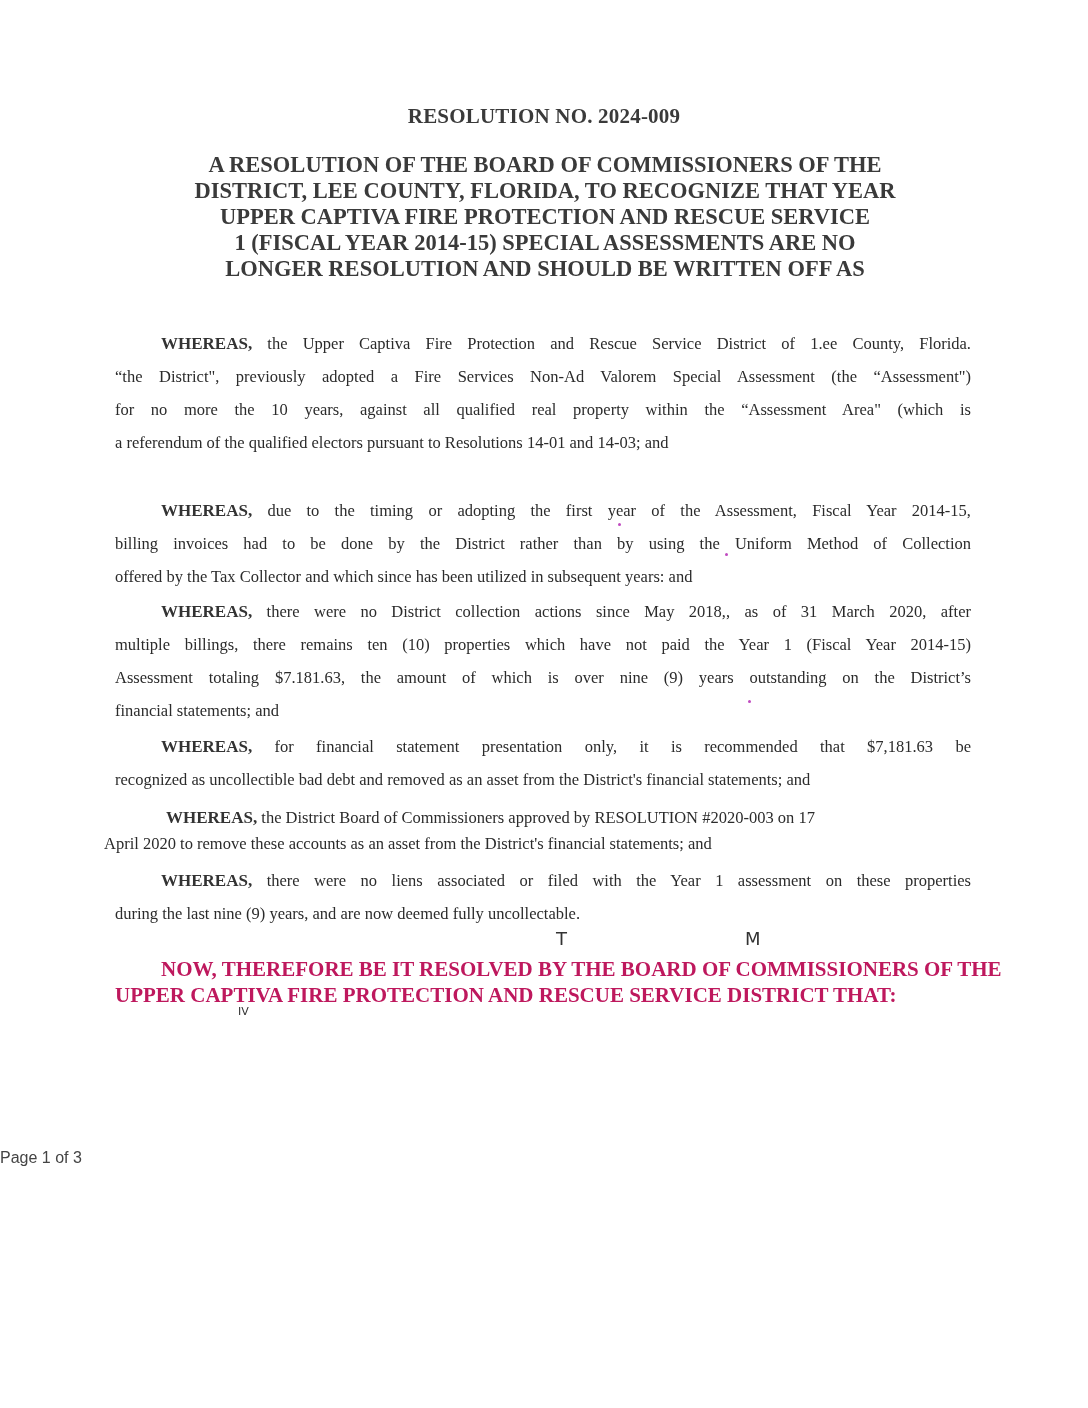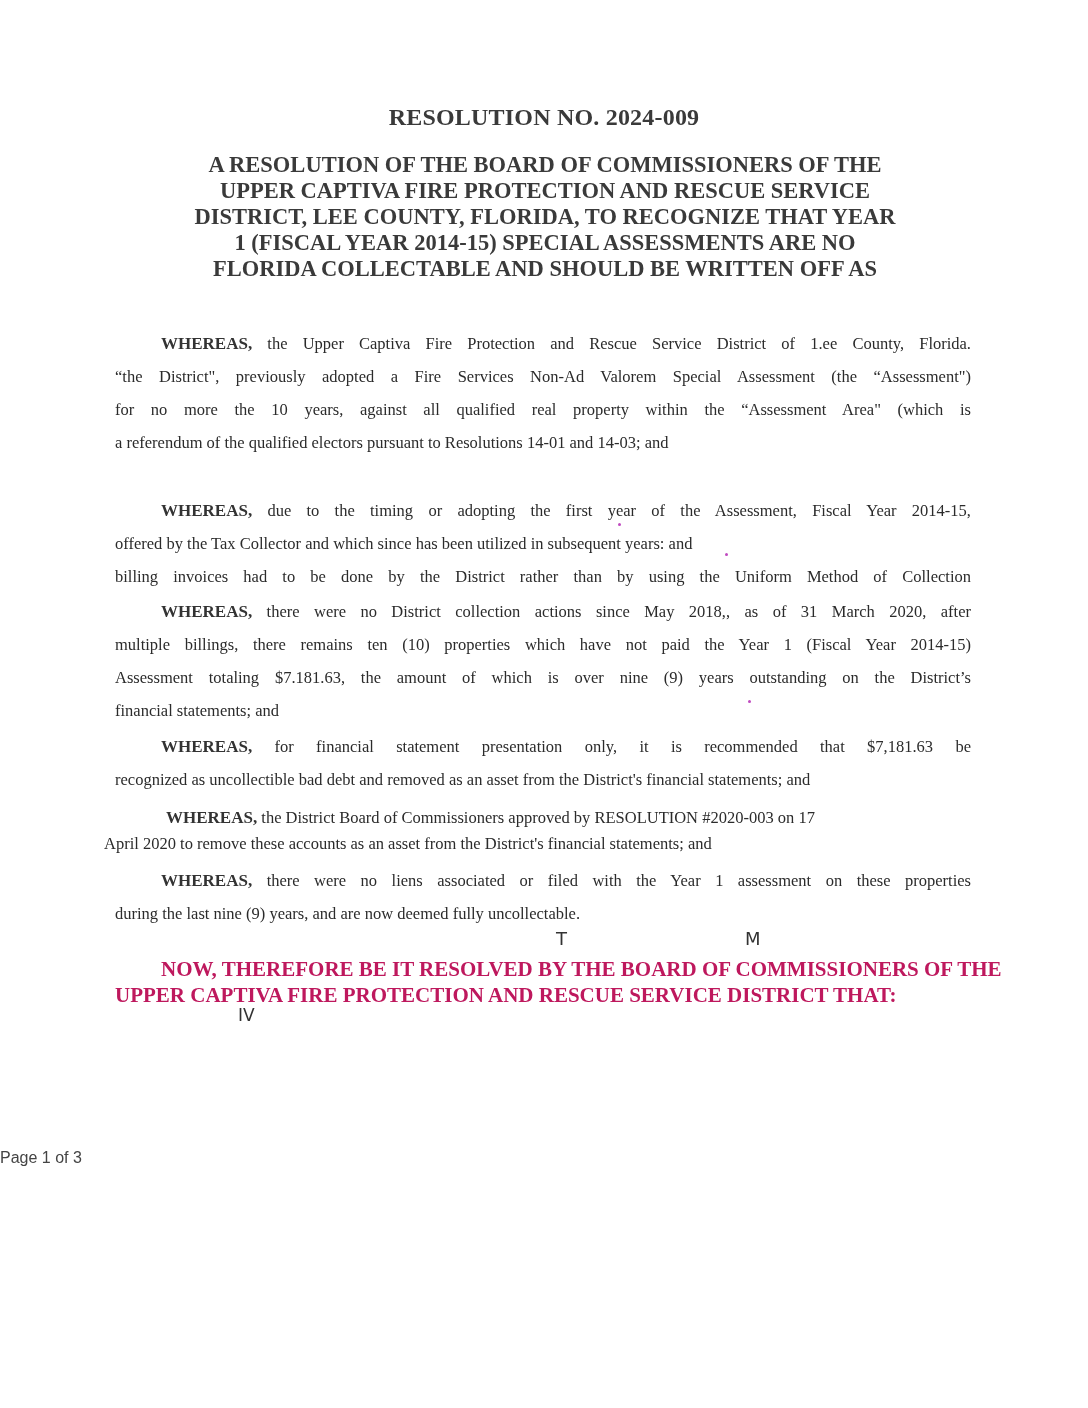--- a/index.html
+++ b/index.html
@@ -1,18 +1,18 @@
 <!DOCTYPE html>
 <html><head>
 <meta charset="utf-8">
 <style>
   html, body { margin: 0; padding: 0; background: #ffffff; }
   body { width: 1088px; height: 1408px; position: relative; overflow: hidden; font-family: "Liberation Serif", "DejaVu Serif", serif; color: #2b2b2b; }
   .page { position: absolute; left: 0; top: 0; width: 1088px; height: 1408px; }
-  .res-no { position: absolute; top: 104px; left: 0; width: 1088px; text-align: center; font-weight: bold; font-size: 24px; color: #3a3a3a; letter-spacing: 0.2px; }
+  .res-no { position: absolute; top: 104px; left: 0; width: 1088px; text-align: center; font-weight: bold; font-size: 21px; color: #3a3a3a; letter-spacing: 0.2px; }
   .title { position: absolute; top: 152px; left: 150px; width: 790px; text-align: center; font-weight: bold; font-size: 22.5px; line-height: 26px; color: #3a3a3a; }
   .title div { white-space: nowrap; }
   .para { position: absolute; left: 115px; width: 856px; font-size: 16.5px; line-height: 33px; color: #2b2b2b; text-align: justify; }
   .para .ind { display: inline-block; width: 46px; }
   .para b { color: #333; font-size: 17px; }
   .line { white-space: nowrap; display: block; text-align: justify; text-align-last: justify; }
   .line.last { text-align-last: left; }
   .now { position: absolute; left: 115px; width: 856px; font-weight: bold; font-size: 21px; line-height: 26px; color: #be185d; }
   .now .line { text-align-last: justify; }
   .hand { position: absolute; font-family: "DejaVu Sans", sans-serif; color: #333; font-size: 18px; }
@@ -21,37 +21,37 @@
 </style>
 </head>
 <body>
 
 <div class="page">
 
   <div class="res-no">RESOLUTION NO. 2024-009</div>
 
   <div class="title">
     <div>A RESOLUTION OF THE BOARD OF COMMISSIONERS OF THE</div>
+    <div>DISTRICT, LEE COUNTY, FLORIDA, TO RECOGNIZE THAT YEAR</div>
     <div>UPPER CAPTIVA FIRE PROTECTION AND RESCUE SERVICE</div>
-    <div>DISTRICT, LEE COUNTY, FLORIDA, TO RECOGNIZE THAT YEAR</div>
     <div>1 (FISCAL YEAR 2014-15) SPECIAL ASSESSMENTS ARE NO</div>
-    <div>FLORIDA COLLECTABLE AND SHOULD BE WRITTEN OFF AS</div>
+    <div>LONGER RESOLUTION AND SHOULD BE WRITTEN OFF AS</div>
   </div>
 
   <div class="para" style="top:327px;">
     <span class="line"><span class="ind"></span><b>WHEREAS,</b><span> the Upper Captiva Fire Protection and Rescue Service District of 1.ee County, Florida.</span></span>
     <span class="line">“the District", previously adopted a Fire Services Non-Ad Valorem Special Assessment (the “Assessment")</span>
     <span class="line">for no more the  10 years, against all qualified real property within the “Assessment Area" (which is</span>
     <span class="line last">a referendum of the qualified electors pursuant to Resolutions 14-01 and 14-03; and</span>
   </div>
 
   <div class="para" style="top:494px;">
     <span class="line"><span class="ind"></span><b>WHEREAS,</b><span> due to the timing or adopting the first year of the Assessment, Fiscal Year 2014-15,</span></span>
+    <span class="line">billing invoices had to be done by the District rather than by using the Uniform Method of Collection</span>
     <span class="line last">offered by the Tax Collector and which since has been utilized in subsequent years: and</span>
-    <span class="line">billing invoices had to be done by the District rather than by using the Uniform Method of Collection</span>
   </div>
 
   <div class="para" style="top:595px;">
     <span class="line"><span class="ind"></span><b>WHEREAS,</b><span> there were no District collection actions since May 2018,, as of 31 March 2020, after</span></span>
     <span class="line">multiple billings, there remains ten (10) properties which have not paid the Year 1 (Fiscal Year 2014-15)</span>
     <span class="line">Assessment totaling $7.181.63, the amount of which is over nine (9) years outstanding on the District’s</span>
     <span class="line last">financial statements; and</span>
   </div>
 
   <div class="para" style="top:730px;">
@@ -69,20 +69,20 @@
     <span class="line last">during the last nine (9) years, and are now deemed fully uncollectable.</span>
   </div>
 
   <div class="now" style="top:956px;">
     <span class="line" style="padding-left:46px;">NOW, THEREFORE BE IT RESOLVED BY THE BOARD OF COMMISSIONERS OF THE</span>
     <span class="line last" style="text-align-last:left;">UPPER CAPTIVA FIRE PROTECTION AND RESCUE SERVICE DISTRICT THAT:</span>
   </div>
 
   <div class="hand" style="left:556px; top:928px;">T</div>
   <div class="hand" style="left:745px; top:928px;">M</div>
-  <div class="hand" style="left:238px; top:1005px; font-size:17px;">IV</div>
+  <div class="hand" style="left:238px; top:1005px; font-size:11px;">IV</div>
 
   <div class="speck" style="left:618px; top:523px;"></div>
   <div class="speck" style="left:748px; top:700px;"></div>
   <div class="speck" style="left:725px; top:553px;"></div>
 
   <div class="footer">Page 1 of 3</div>
 </div>
 
 </body></html>

